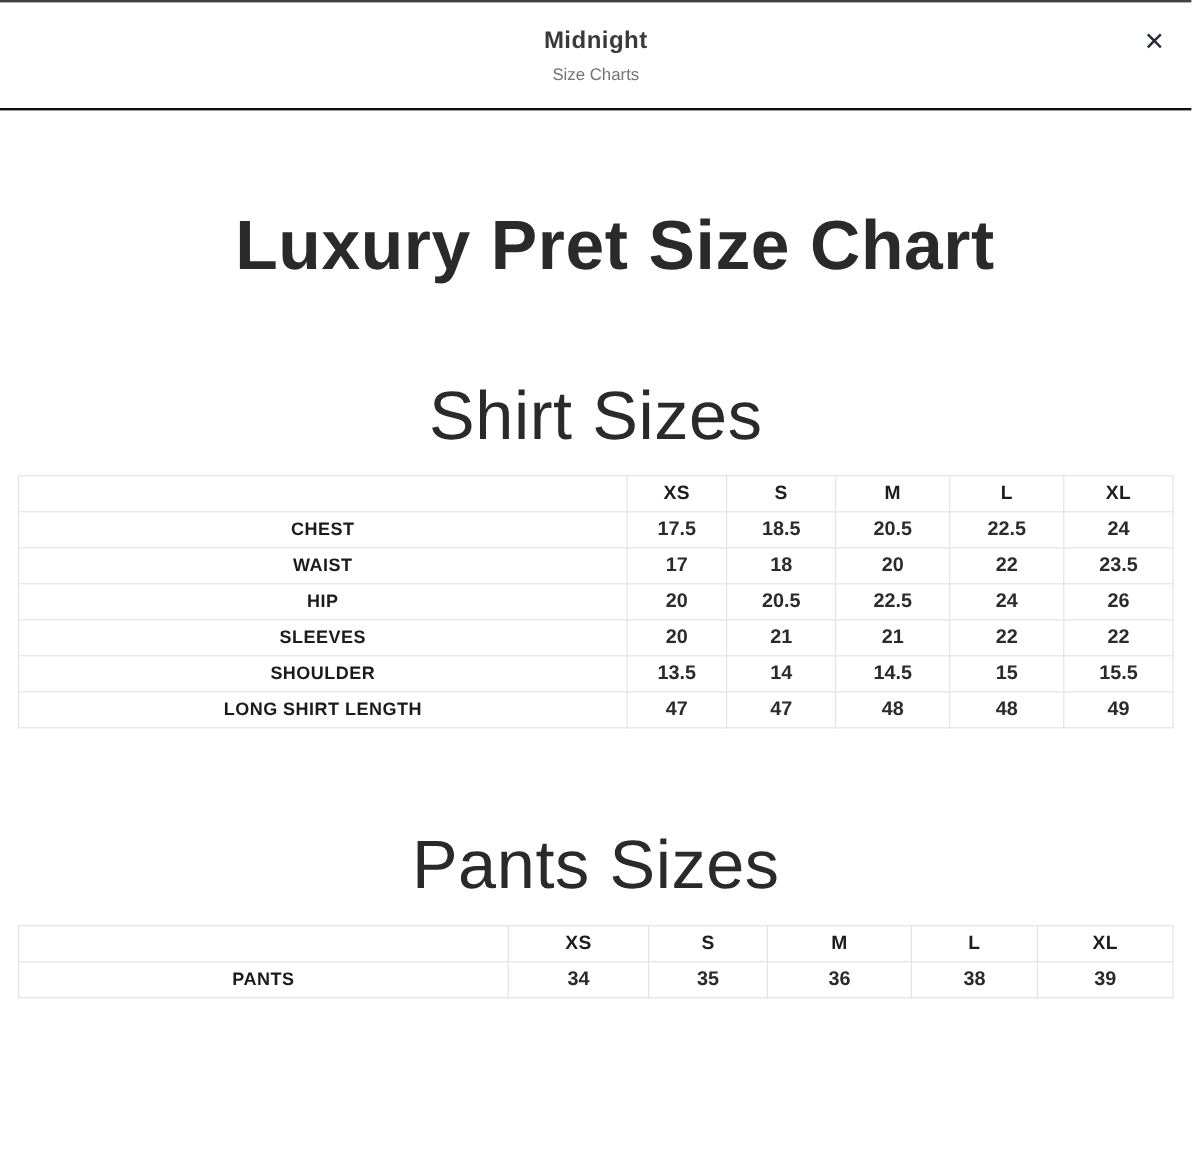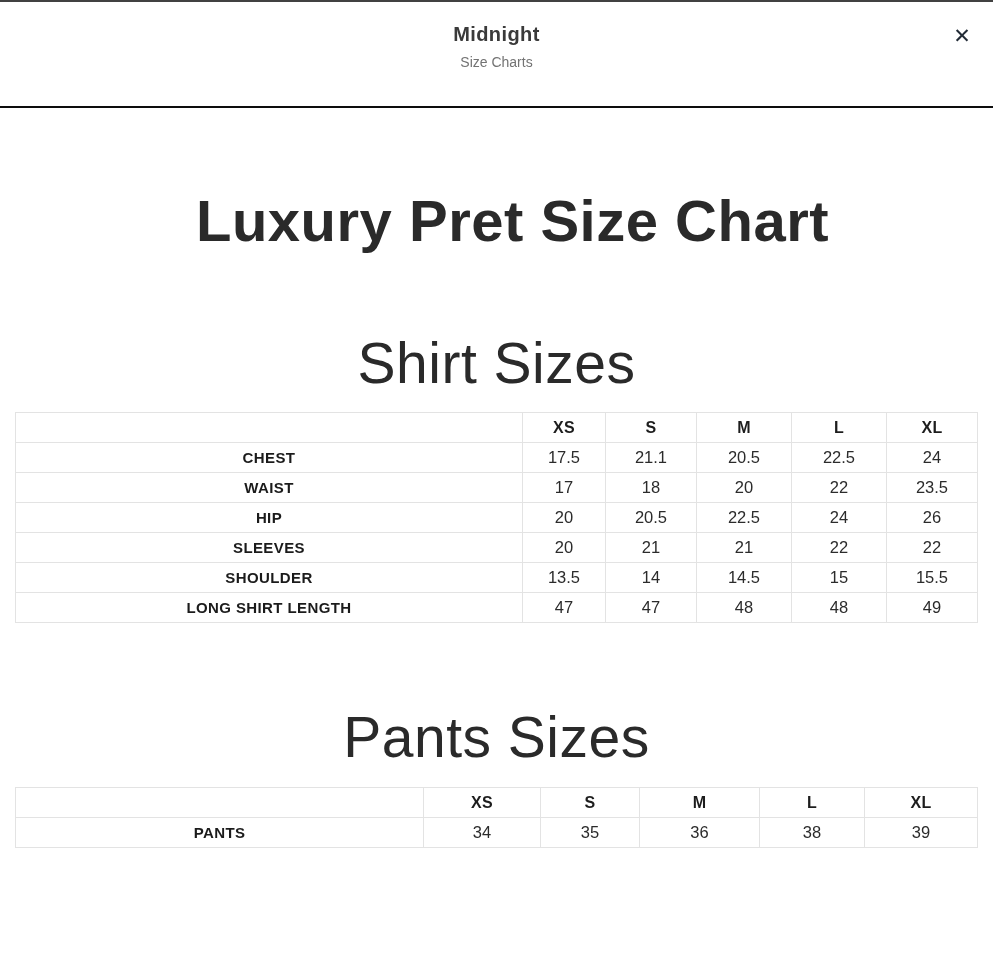--- a/index.html
+++ b/index.html
@@ -9,21 +9,21 @@
     height: 974px;
     background: #ffffff;
     font-family: "Liberation Sans", sans-serif;
     color: #222;
     overflow: hidden;
   }
 
   
   .modal-header {
     position: relative;
-    height: 108px;
+    height: 92px;
     border-top: 2px solid #414141;
     border-bottom: 2px solid #0d0d0d;
     background: #ffffff;
     text-align: center;
   }
   .mh-title {
     padding-top: 21px;
     font-size: 20px;
     font-weight: bold;
     letter-spacing: 0.4px;
@@ -98,21 +98,21 @@
     letter-spacing: 0.3px;
   }
   .size-table tbody th {
     font-size: 15px;
     font-weight: bold;
     color: #1b1b1b;
     letter-spacing: 0.4px;
   }
   .size-table tbody td {
     font-size: 16.5px;
-    font-weight: 400;
+    font-weight: 700;
     color: #2b2b2b;
   }
 </style>
 </head>
 <body>
 
 <header class="modal-header">
   <div class="mh-title">Midnight</div>
   <div class="mh-sub">Size Charts</div>
   <button class="close-btn">
@@ -142,21 +142,21 @@
           <th>S</th>
           <th>M</th>
           <th>L</th>
           <th>XL</th>
         </tr>
       </thead>
     <tbody>
         <tr>
           <th>CHEST</th>
           <td>17.5</td>
-          <td>21.1</td>
+          <td>18.5</td>
           <td>20.5</td>
           <td>22.5</td>
           <td>24</td>
         </tr>
         <tr>
           <th>WAIST</th>
           <td>17</td>
           <td>18</td>
           <td>20</td>
           <td>22</td>

